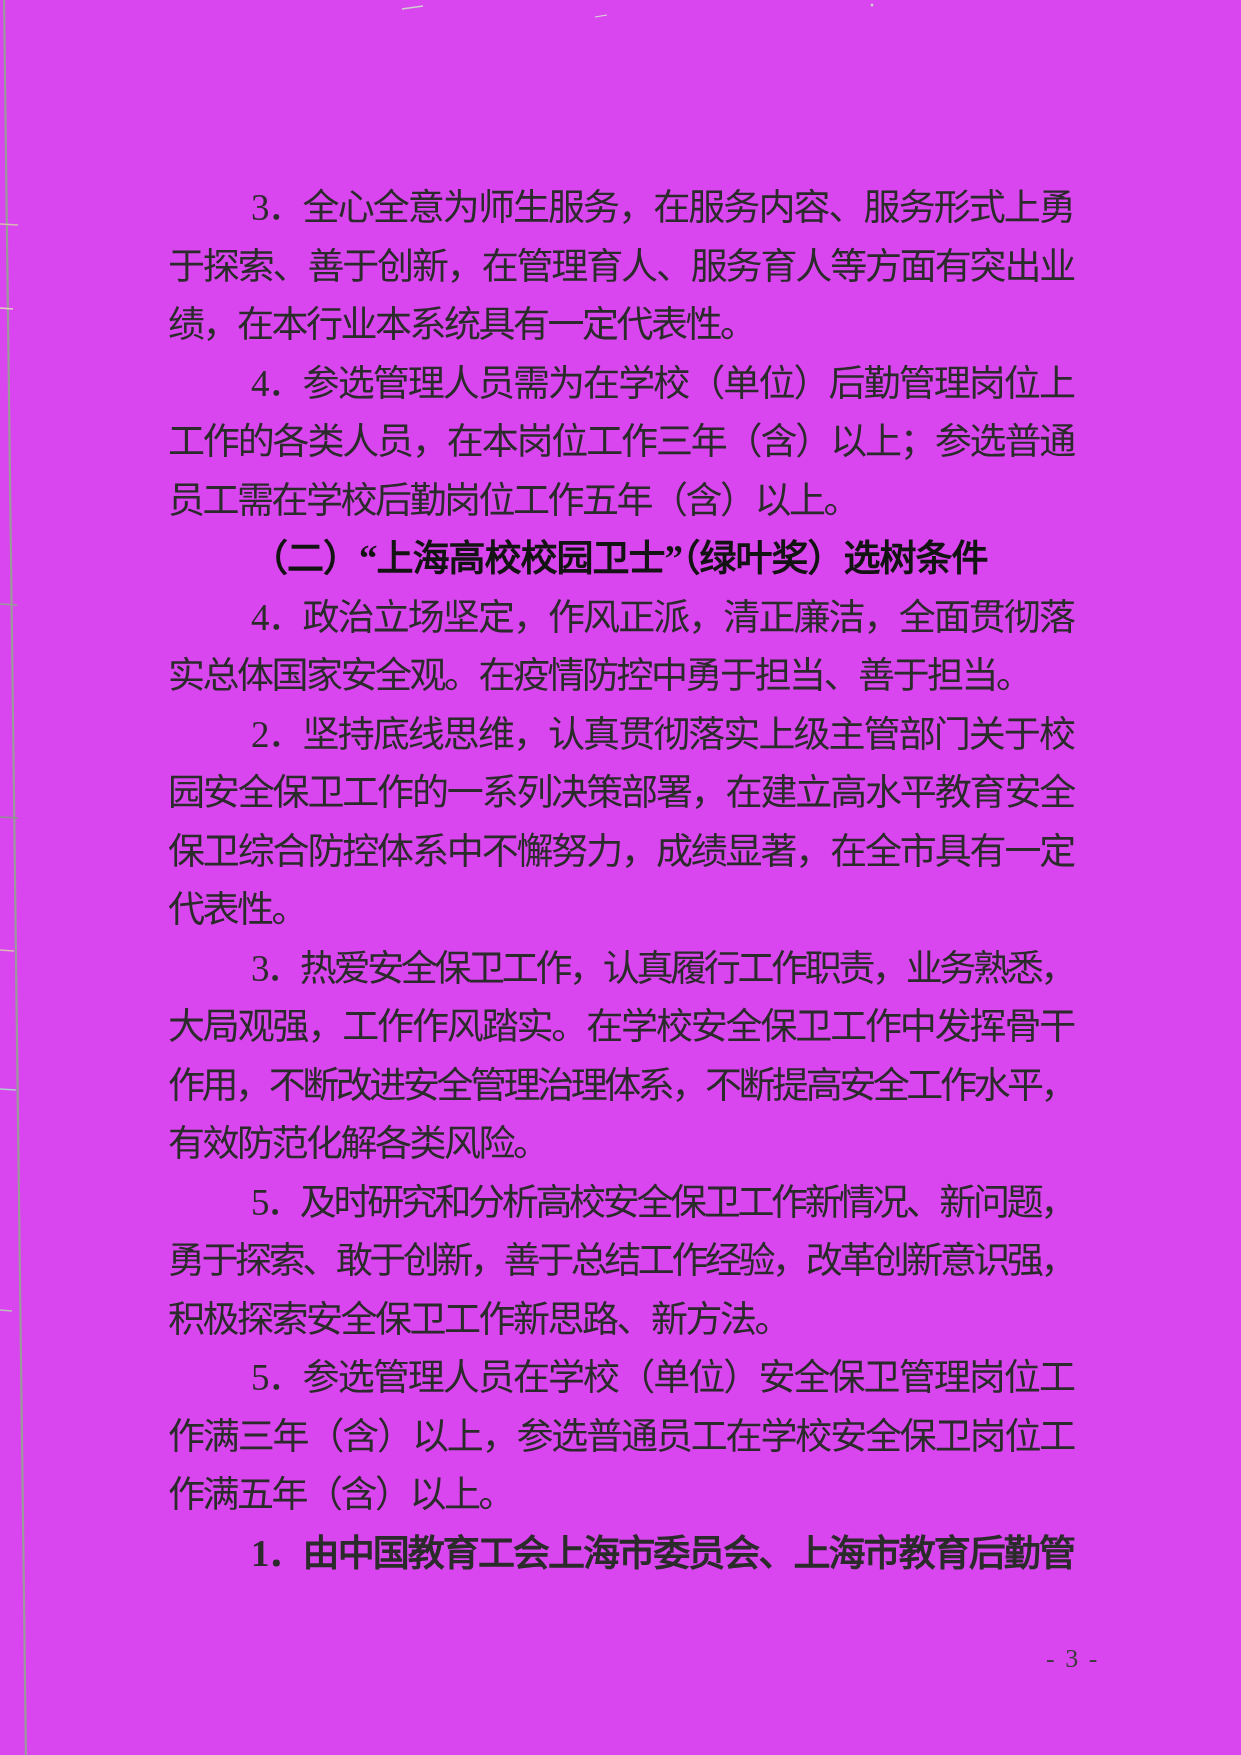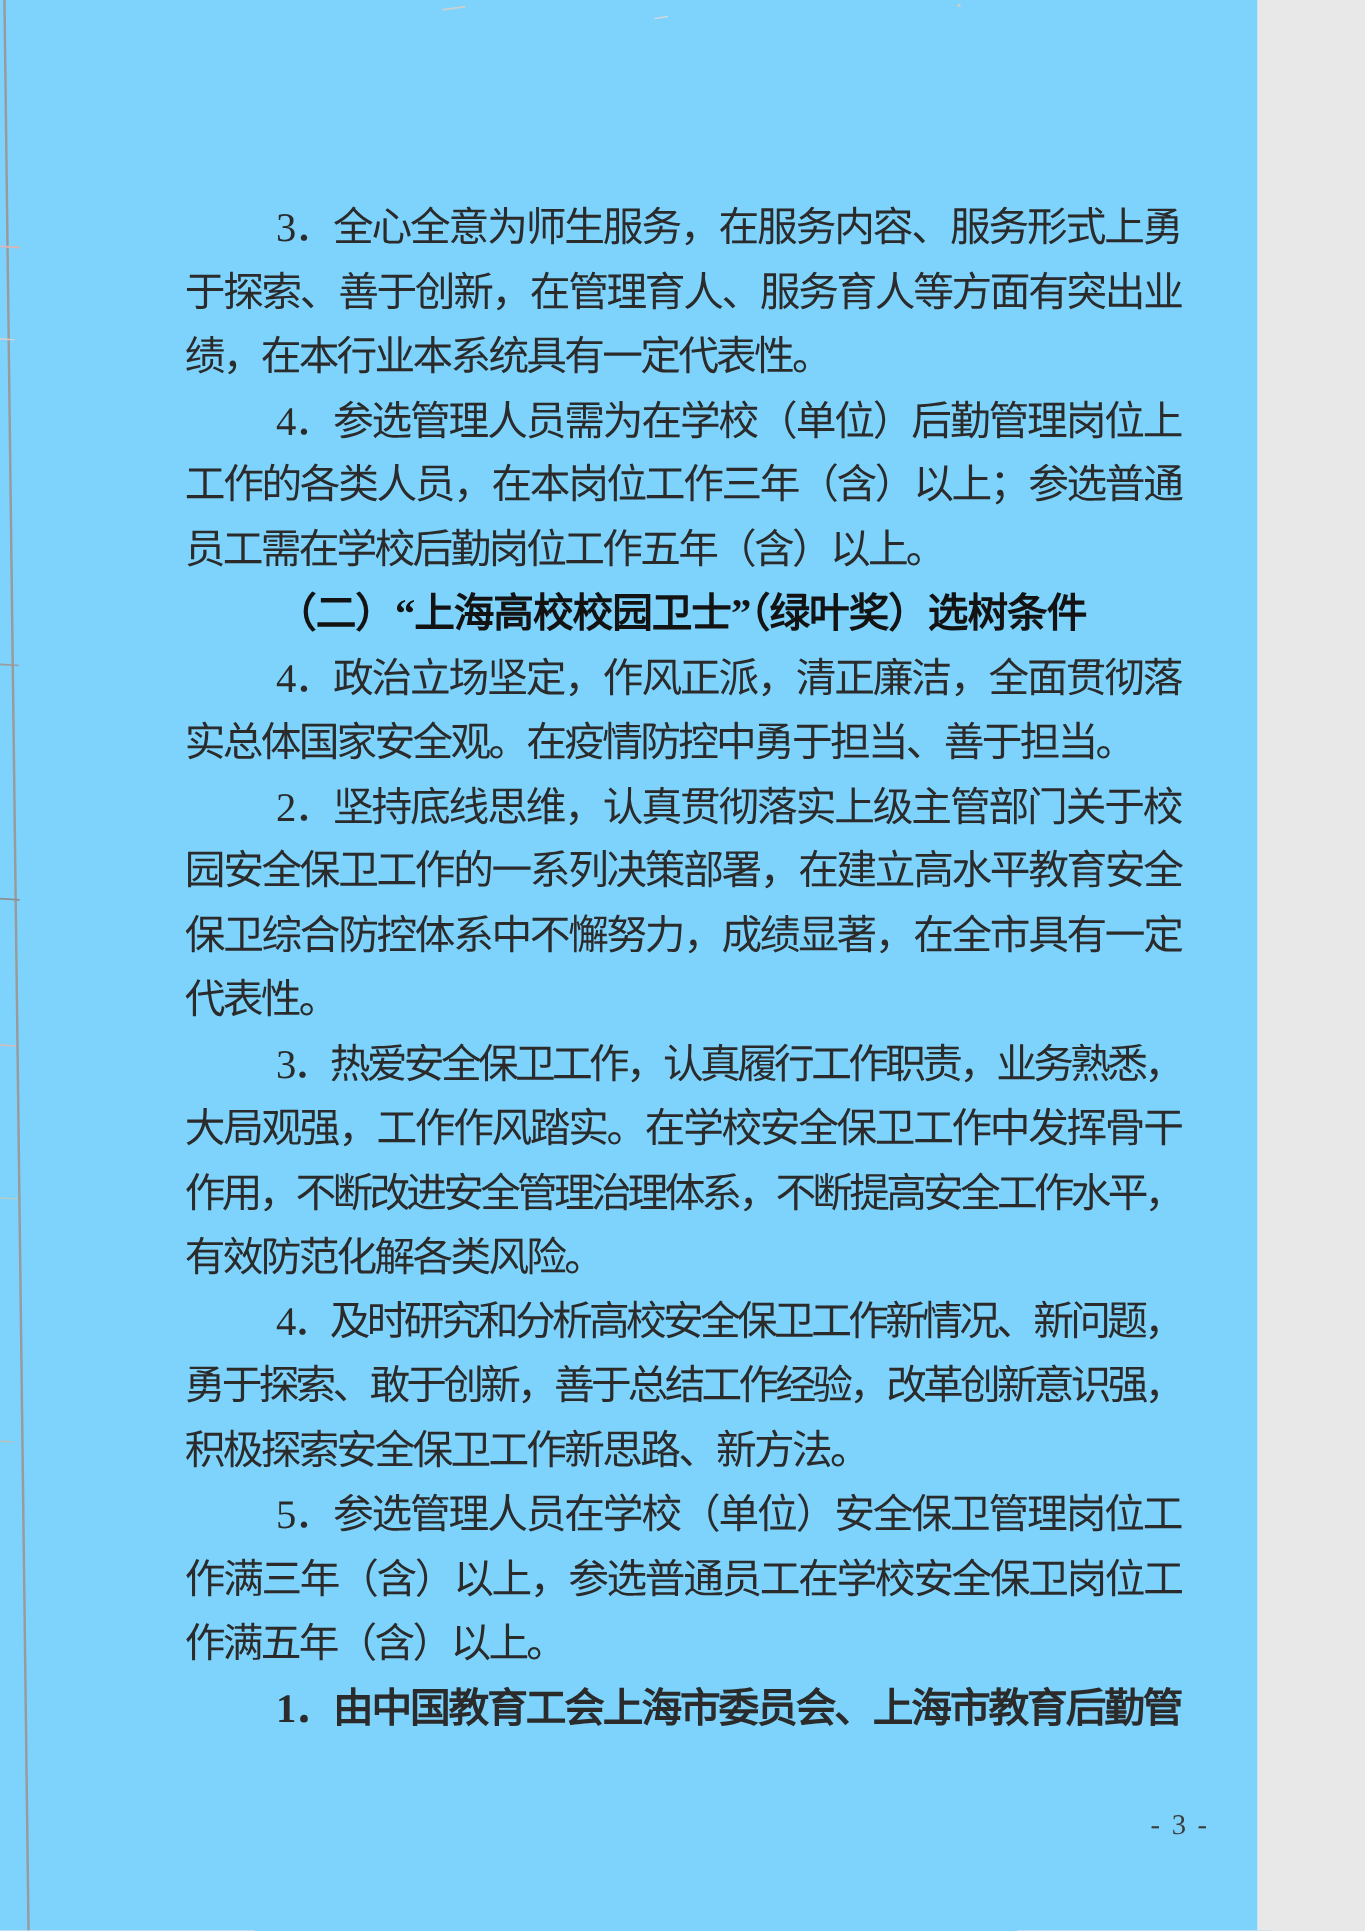--- a/index.html
+++ b/index.html
@@ -1,20 +1,20 @@
 <!DOCTYPE html>
 <html lang="zh-CN"><head>
 <meta charset="utf-8">
 <style>
   html, body { margin: 0; padding: 0; background: #e8e8e8; }
   .page {
     position: relative;
-    width: 1143px;
+    width: 1241px;
     height: 1755px;
-    background: #7dd3fc;
+    background: #d946ef;
     overflow: hidden;
     font-family: "Liberation Serif", "DejaVu Serif", serif;
   }
   .artifacts {
     position: absolute;
     left: 0; top: 0;
     pointer-events: none;
   }
   .doc {
     position: absolute;
@@ -76,21 +76,21 @@
       <div class="line indent"><span style="letter-spacing: -1.94px;">4．政治立场坚定，作风正派，清正廉洁，全面贯彻落</span></div>
       <div class="line"><span>实总体国家安全观。在疫情防控中勇于担当、善于担当。</span></div>
       <div class="line indent"><span style="letter-spacing: -1.94px;">2．坚持底线思维，认真贯彻落实上级主管部门关于校</span></div>
       <div class="line"><span style="letter-spacing: -2.15px;">园安全保卫工作的一系列决策部署，在建立高水平教育安全</span></div>
       <div class="line"><span style="letter-spacing: -2.15px;">保卫综合防控体系中不懈努力，成绩显著，在全市具有一定</span></div>
       <div class="line"><span>代表性。</span></div>
       <div class="line indent"><span style="letter-spacing: -3.34px;">3．热爱安全保卫工作，认真履行工作职责，业务熟悉，</span></div>
       <div class="line"><span style="letter-spacing: -2.15px;">大局观强，工作作风踏实。在学校安全保卫工作中发挥骨干</span></div>
       <div class="line"><span style="letter-spacing: -3.44px;">作用，不断改进安全管理治理体系，不断提高安全工作水平，</span></div>
       <div class="line"><span>有效防范化解各类风险。</span></div>
-      <div class="line indent"><span style="letter-spacing: -3.34px;">4．及时研究和分析高校安全保卫工作新情况、新问题，</span></div>
+      <div class="line indent"><span style="letter-spacing: -3.34px;">5．及时研究和分析高校安全保卫工作新情况、新问题，</span></div>
       <div class="line"><span style="letter-spacing: -3.44px;">勇于探索、敢于创新，善于总结工作经验，改革创新意识强，</span></div>
       <div class="line"><span>积极探索安全保卫工作新思路、新方法。</span></div>
       <div class="line indent"><span style="letter-spacing: -1.94px;">5．参选管理人员在学校（单位）安全保卫管理岗位工</span></div>
       <div class="line"><span style="letter-spacing: -2.15px;">作满三年（含）以上，参选普通员工在学校安全保卫岗位工</span></div>
       <div class="line"><span>作满五年（含）以上。</span></div>
       <div class="line indent"><span style="letter-spacing: -1.94px; font-weight: bold;">1．由中国教育工会上海市委员会、上海市教育后勤管</span></div>
     </main>
 
   <div class="pagenum">- 3 -</div>
 </div>

